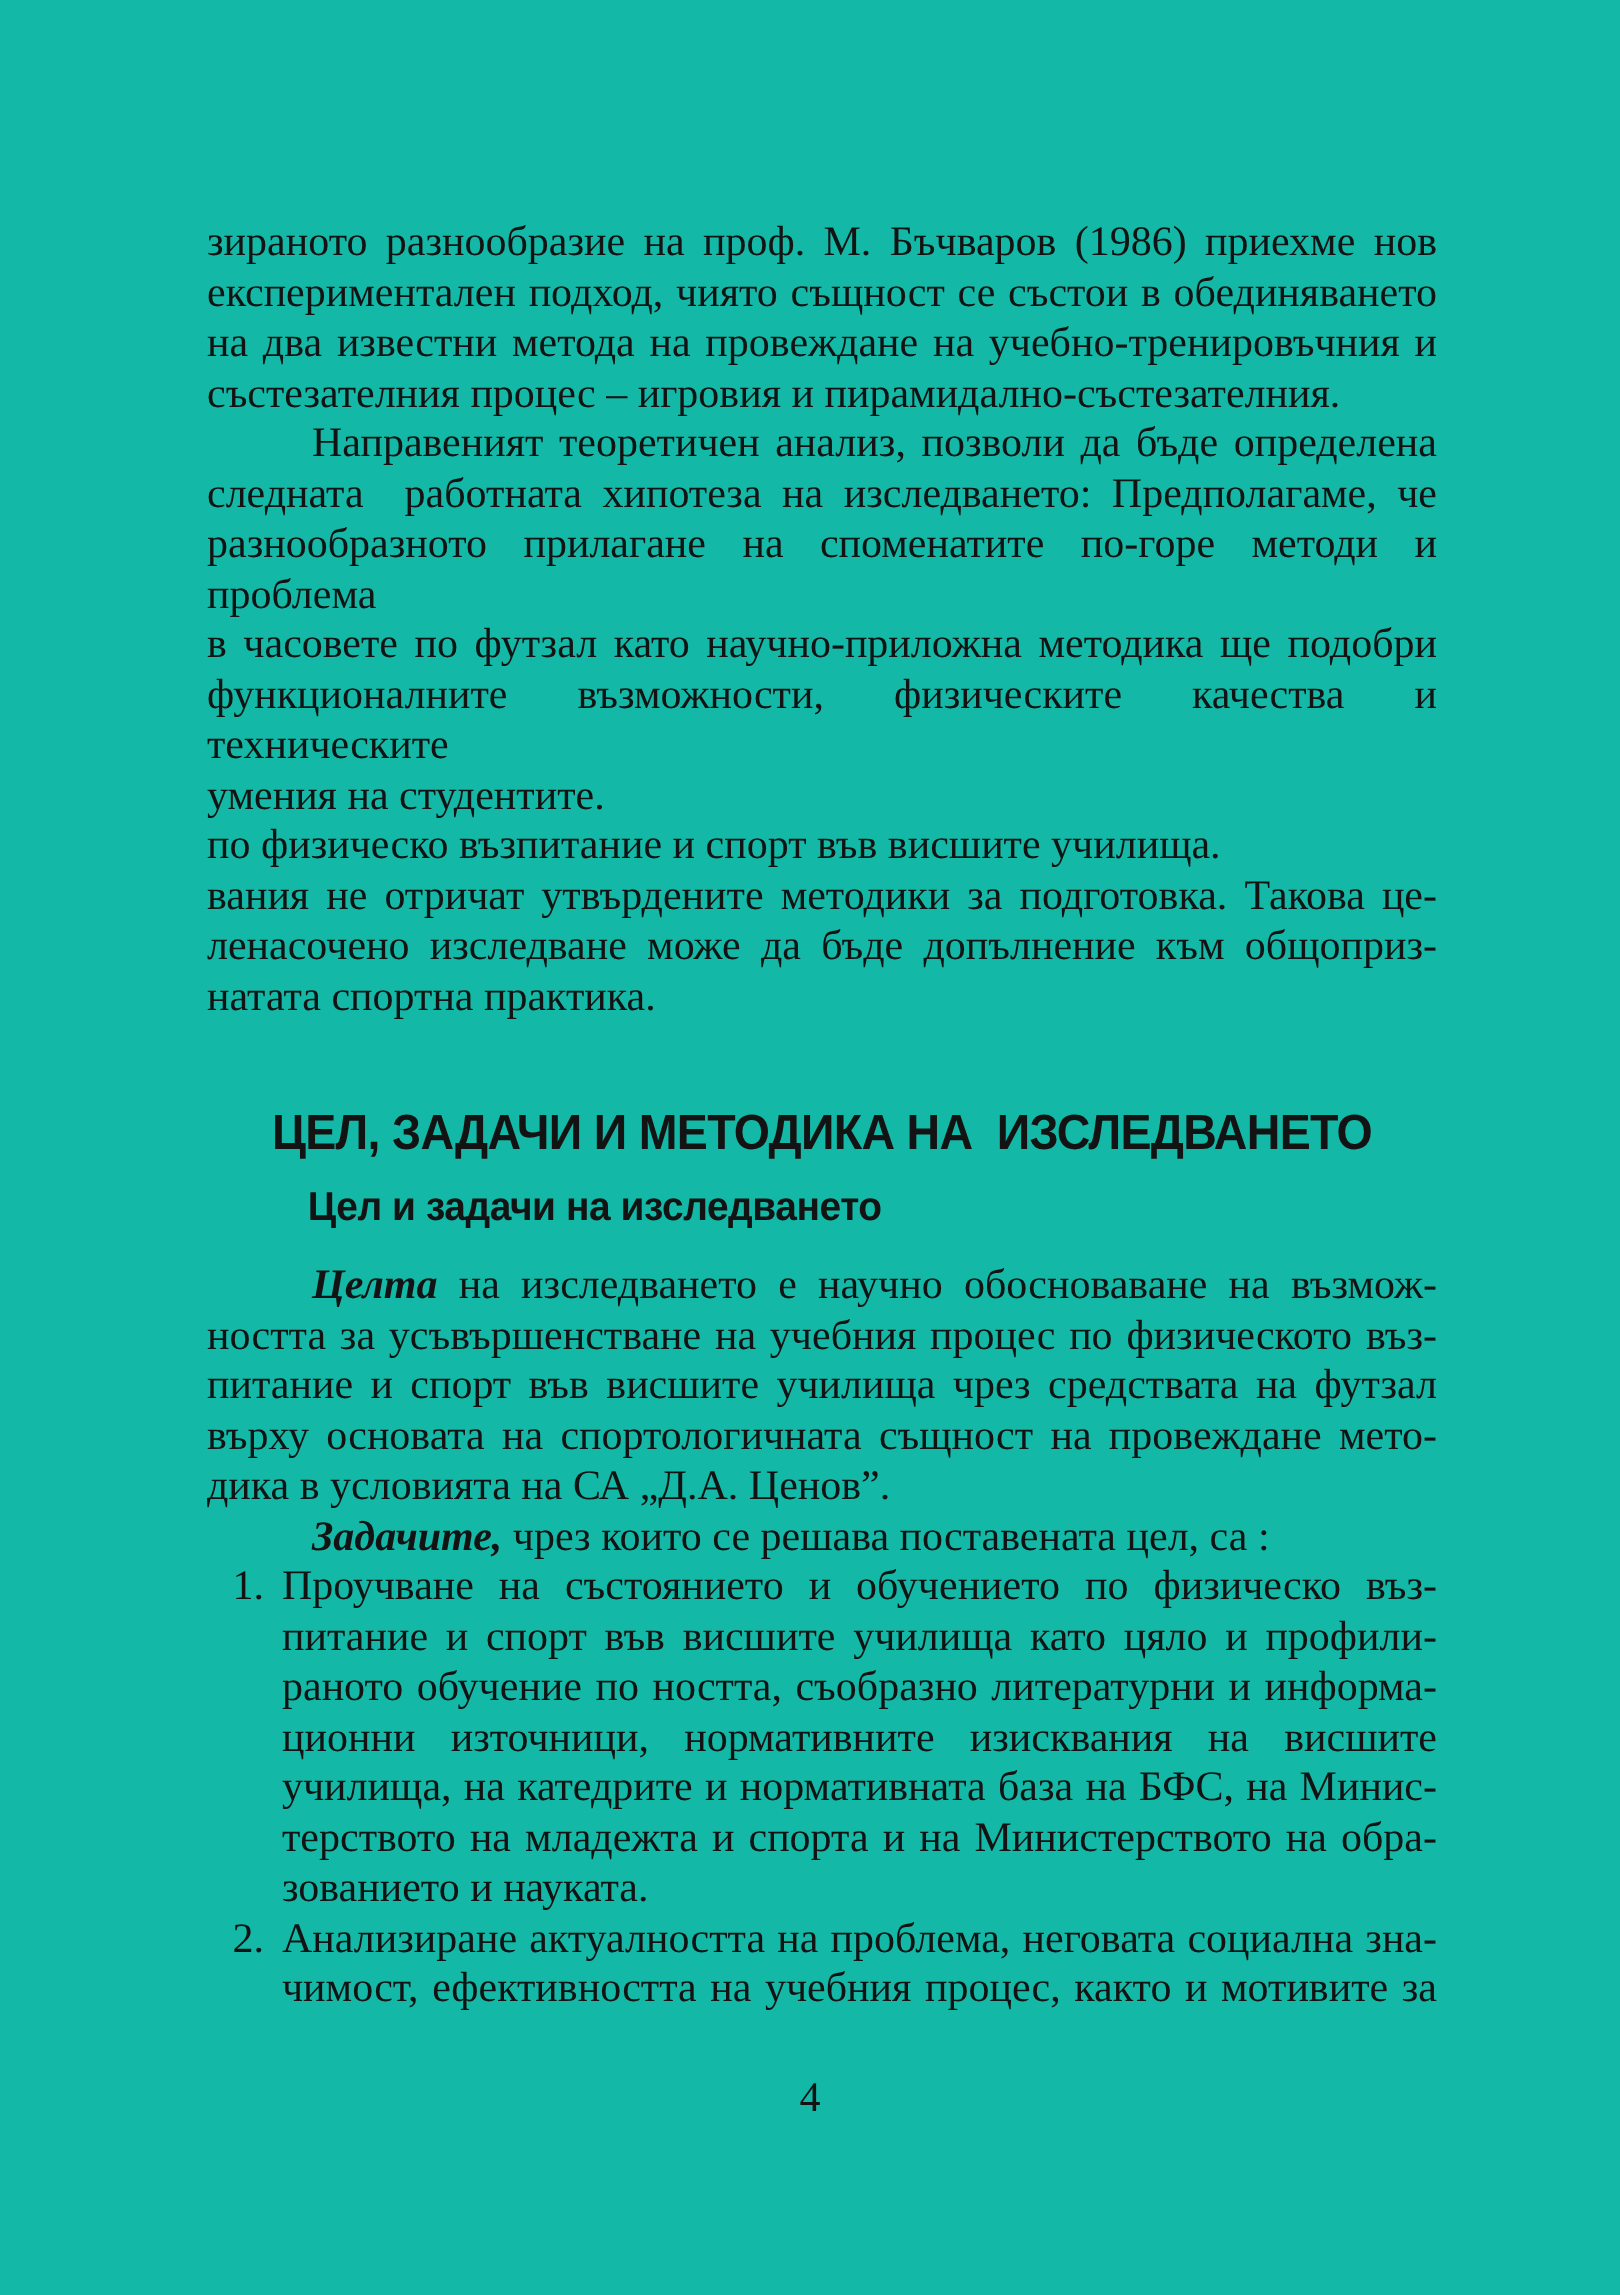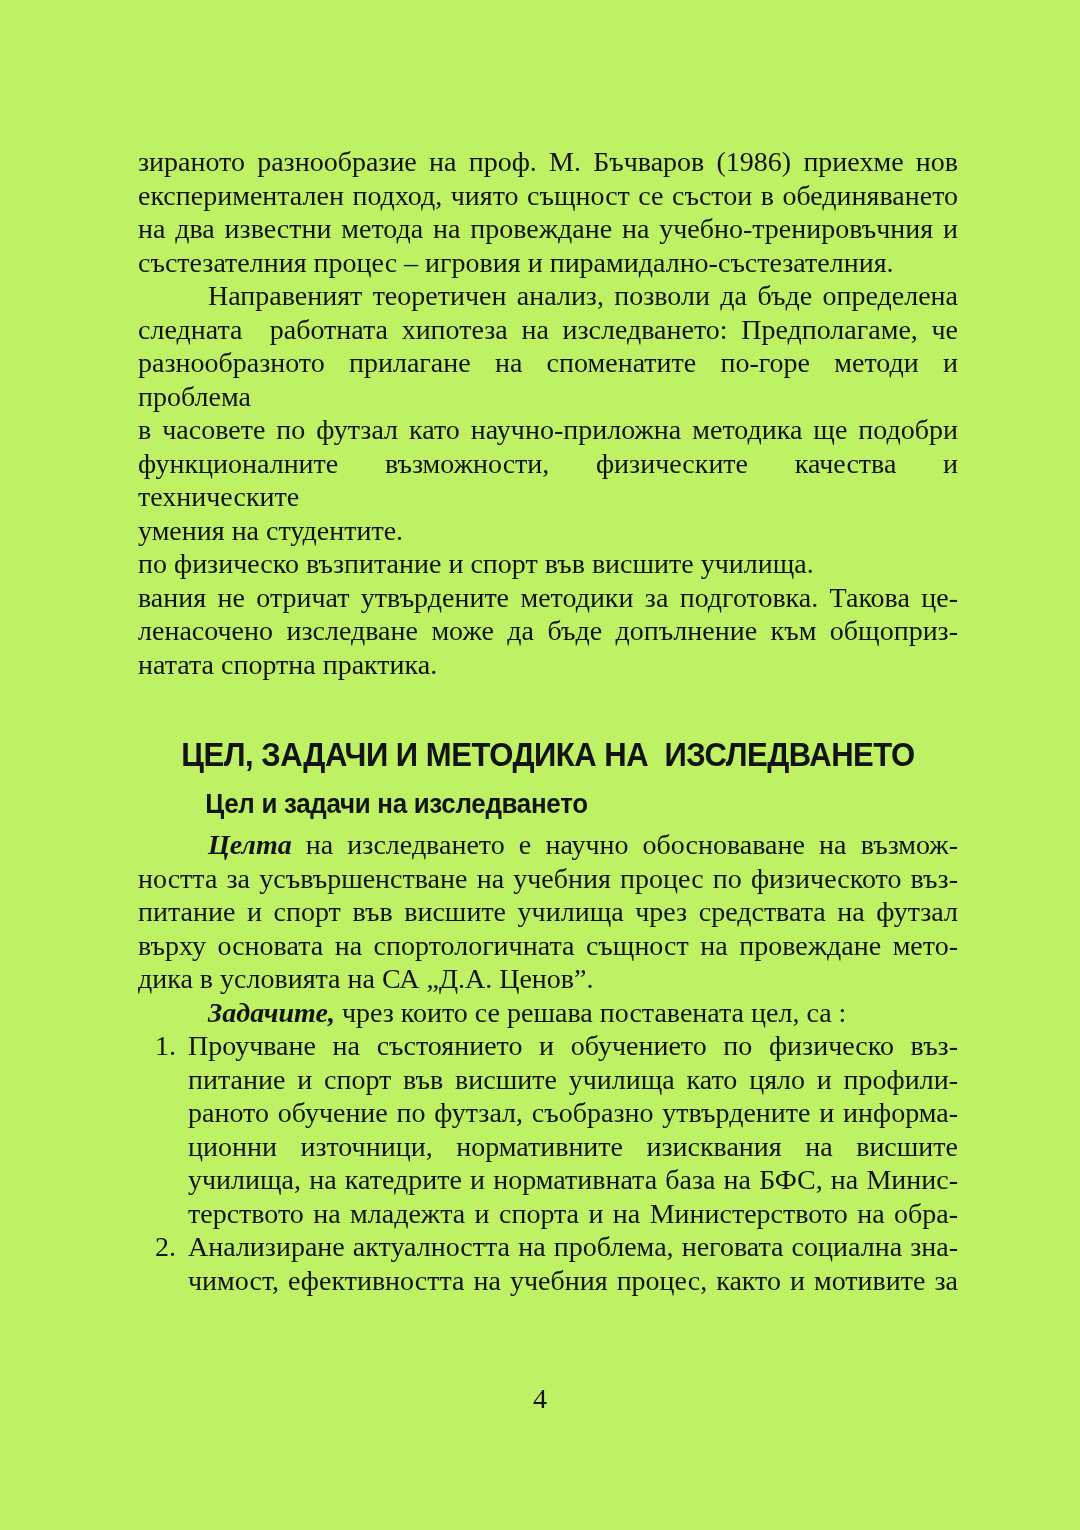--- a/index.html
+++ b/index.html
@@ -6,21 +6,21 @@
   body {
     width: 1080px; height: 1530px;
     background: #ffffff;
     font-family: "Liberation Serif", "DejaVu Serif", serif;
     color: #131313;
     overflow: hidden;
   }
   .page {
     position: relative;
     width: 1080px; height: 1530px;
-    background: #bef264;
+    background: #14b8a6;
   }
   .textblock {
     position: absolute;
     left: 138px; top: 145px;
     width: 820px;
   }
   .line {
     font-size: 28px;
     line-height: 33.5px;
     text-align: justify;
@@ -51,21 +51,21 @@
     margin-top: 13px;
     padding-left: 70px;
     font-family: "Liberation Sans", "DejaVu Sans", sans-serif;
     font-weight: bold;
     font-size: 27px;
     line-height: 32px;
     letter-spacing: -0.3px;
     transform: scaleX(0.96);
     transform-origin: left center;
   }
-  .gap-before { margin-top: 8px; }
+  .gap-before { margin-top: 20px; }
   .bi { font-weight: bold; font-style: italic; }
   b { font-weight: normal; }
   .pagenum {
     position: absolute;
     left: 0; top: 1383px;
     width: 1080px;
     text-align: center;
     font-size: 28px;
   }
 </style>
@@ -91,21 +91,22 @@
       <div class="heading">ЦЕЛ, ЗАДАЧИ И МЕТОДИКА НА &nbsp;ИЗСЛЕДВАНЕТО</div>
       <div class="subheading">Цел и задачи на изследването</div>
       <div class="line indent gap-before"><span class="bi">Целта</span> на изследването е научно обосноваване на възмож-</div>
       <div class="line">ността за усъвършенстване на учебния процес по физическото въз-</div>
       <div class="line">питание и спорт във висшите училища чрез средствата на футзал</div>
       <div class="line">върху основата на спортологичната същност на провеждане мето-</div>
       <div class="line end">дика в условията на СА „Д.А. Ценов”.</div>
       <div class="line indent end"><span class="bi">Задачите,</span> чрез които се решава поставената цел, са :</div>
       <div class="line listline"><span class="num">1.</span>Проучване на състоянието и обучението по физическо въз-</div>
       <div class="line listline">питание и спорт във висшите училища като цяло и профили-</div>
-      <div class="line listline">раното обучение по футзал, съобразно утвърдените и информа-</div>
+      <div class="line listline">раното обучение по ността, съобразно литературни и информа-</div>
       <div class="line listline">ционни източници, нормативните изисквания на висшите</div>
       <div class="line listline">училища, на катедрите и нормативната база на БФС, на Минис-</div>
       <div class="line listline">терството на младежта и спорта и на Министерството на обра-</div>
+      <div class="line listline end">зованието и науката.</div>
       <div class="line listline"><span class="num">2.</span>Анализиране актуалността на проблема, неговата социална зна-</div>
       <div class="line listline">чимост, ефективността на учебния процес, както и мотивите за</div>
     </main>
   <div class="pagenum">4</div>
 </div>
 
 </body></html>

